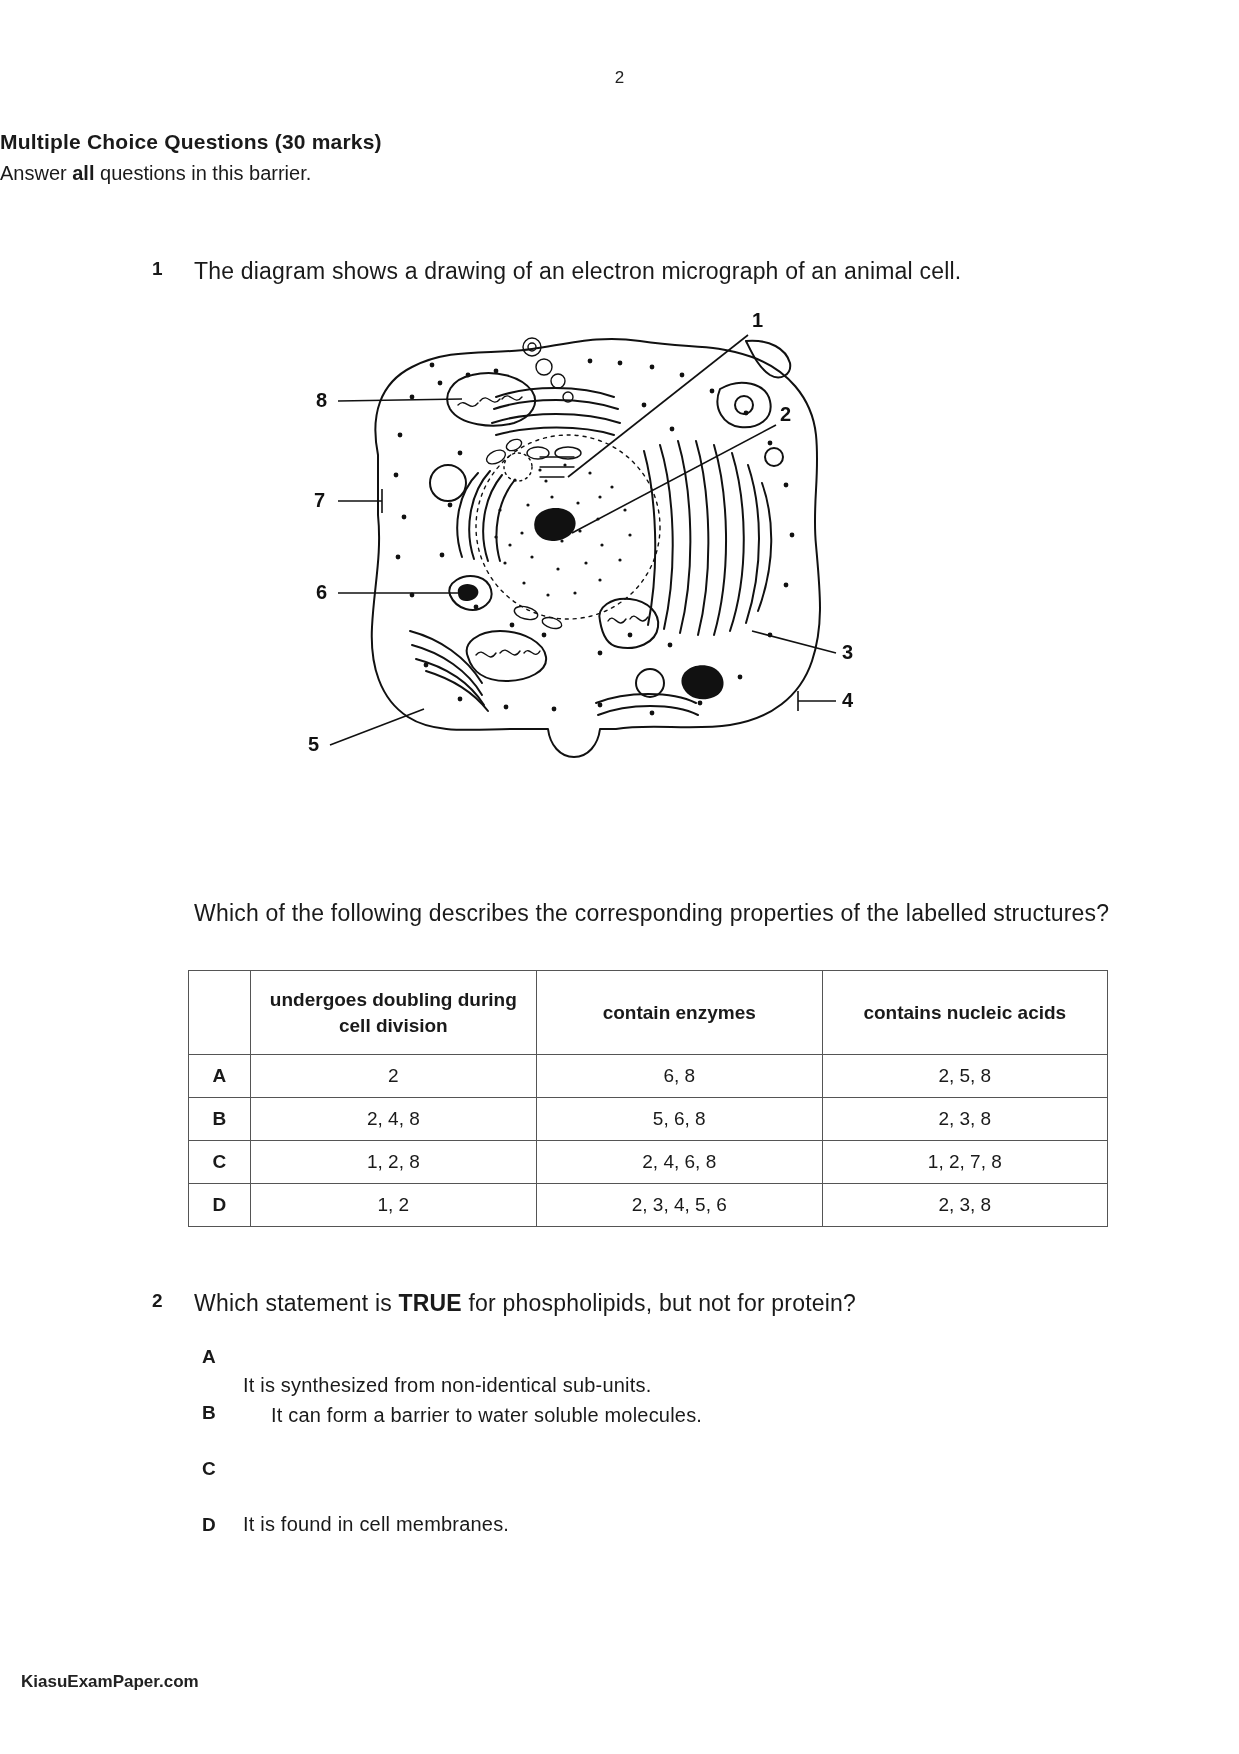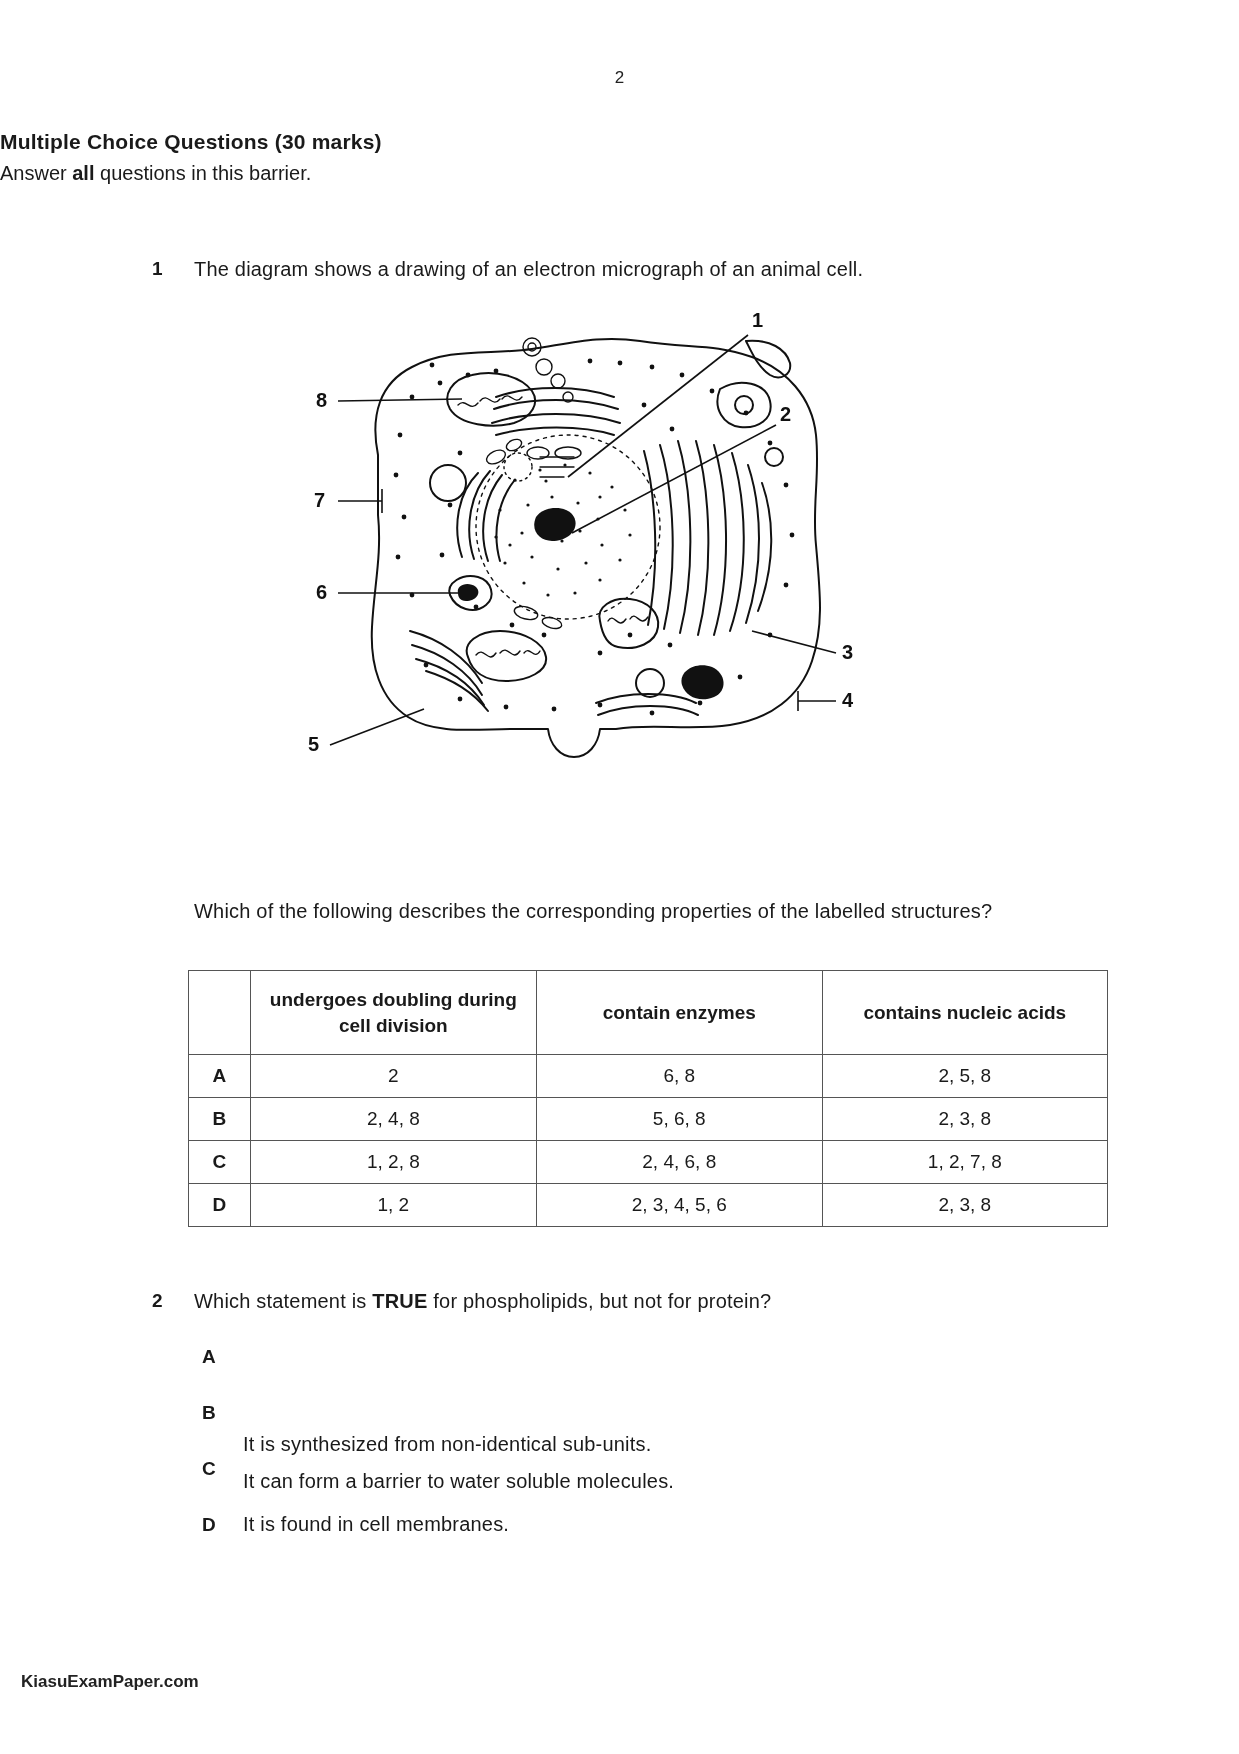--- a/index.html
+++ b/index.html
@@ -44,21 +44,21 @@
     font-size: 20px;
     margin-top: 8px;
   }
   .q-num {
     position: absolute;
     font-size: 19px;
     font-weight: bold;
   }
   .q-text {
     position: absolute;
-    font-size: 20px;
+    font-size: 23px;
     letter-spacing: 0.2px;
   }
   
   #q1-num { top: 258px; left: 152px; }
   #q1-stem { top: 258px; left: 194px; }
   .figure {
     position: absolute;
     top: 305px;
     left: 300px;
     width: 640px;
@@ -427,23 +427,23 @@
   </table>
 
   <div class="q-num" id="q2-num">2</div>
   <div class="q-text" id="q2-stem">
     <span>Which statement is </span><b>TRUE</b><span> for phospholipids, but not for protein?</span>
   </div>
 
   <div class="choice-letter" style="top:1346px;">A</div>
 
   <div class="choice-letter" style="top:1402px;">B</div>
-  <div class="choice-text" style="top:1433px;">It is synthesized from non-identical sub-units.</div>
+  <div class="choice-text" style="top:1374px;">It is synthesized from non-identical sub-units.</div>
 
   <div class="choice-letter" style="top:1458px;">C</div>
-  <div class="choice-text" style="top:1470px;">It can form a barrier to water soluble molecules.</div>
+  <div class="choice-text" style="top:1404px;margin-left:28px;">It can form a barrier to water soluble molecules.</div>
 
   <div class="choice-letter" style="top:1514px;">D</div>
   <div class="choice-text" style="top:1513px;">It is found in cell membranes.</div>
 
   <div class="footer">KiasuExamPaper.com</div>
 
 </div>
 
 </body></html>

